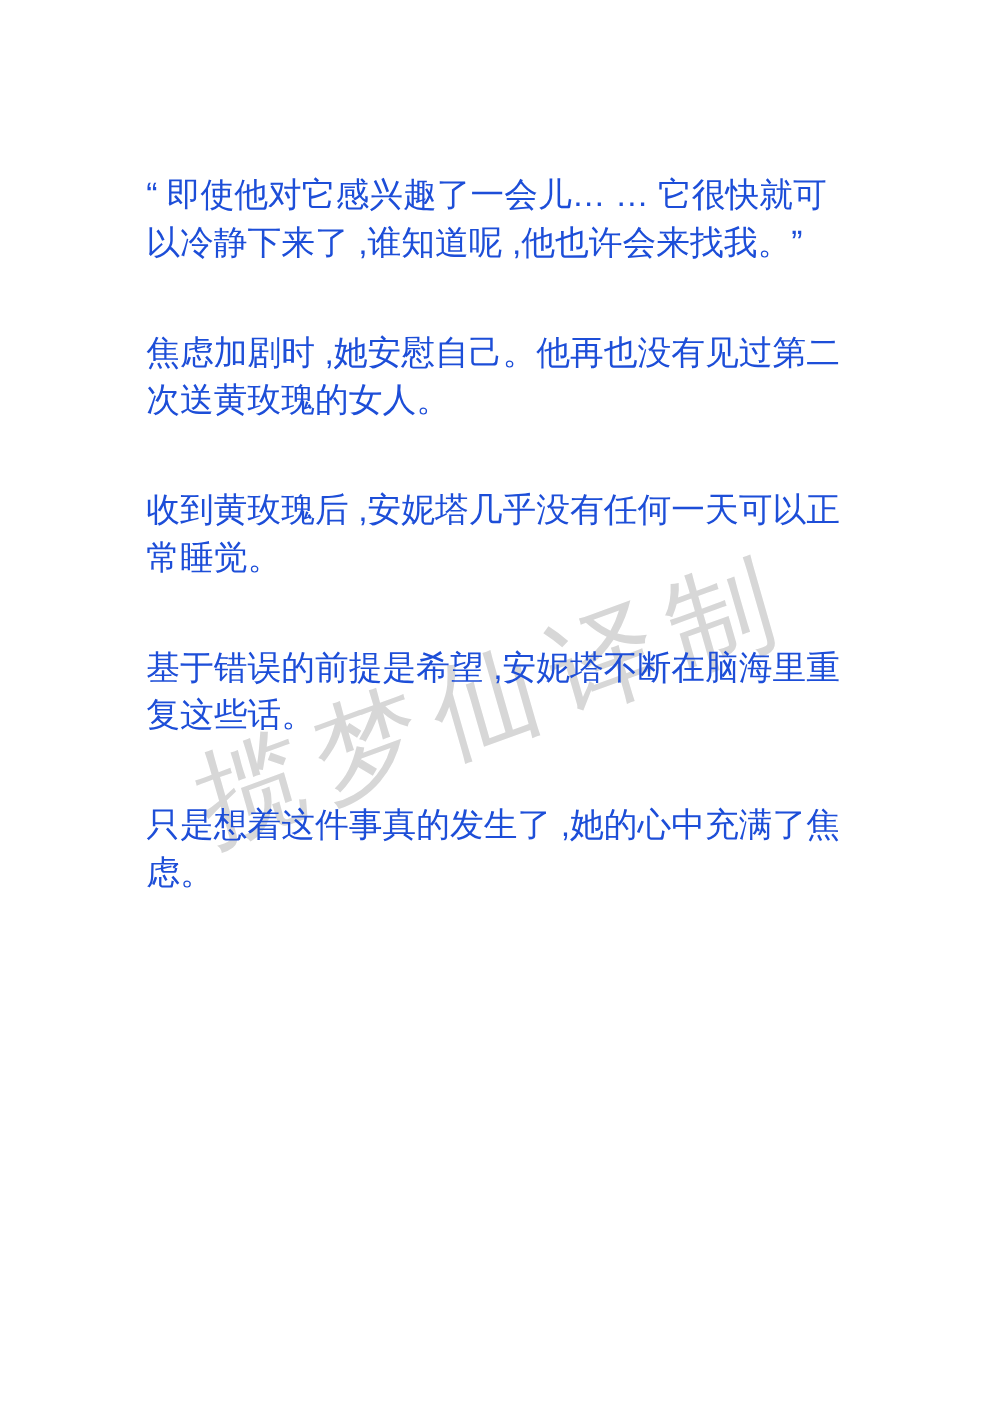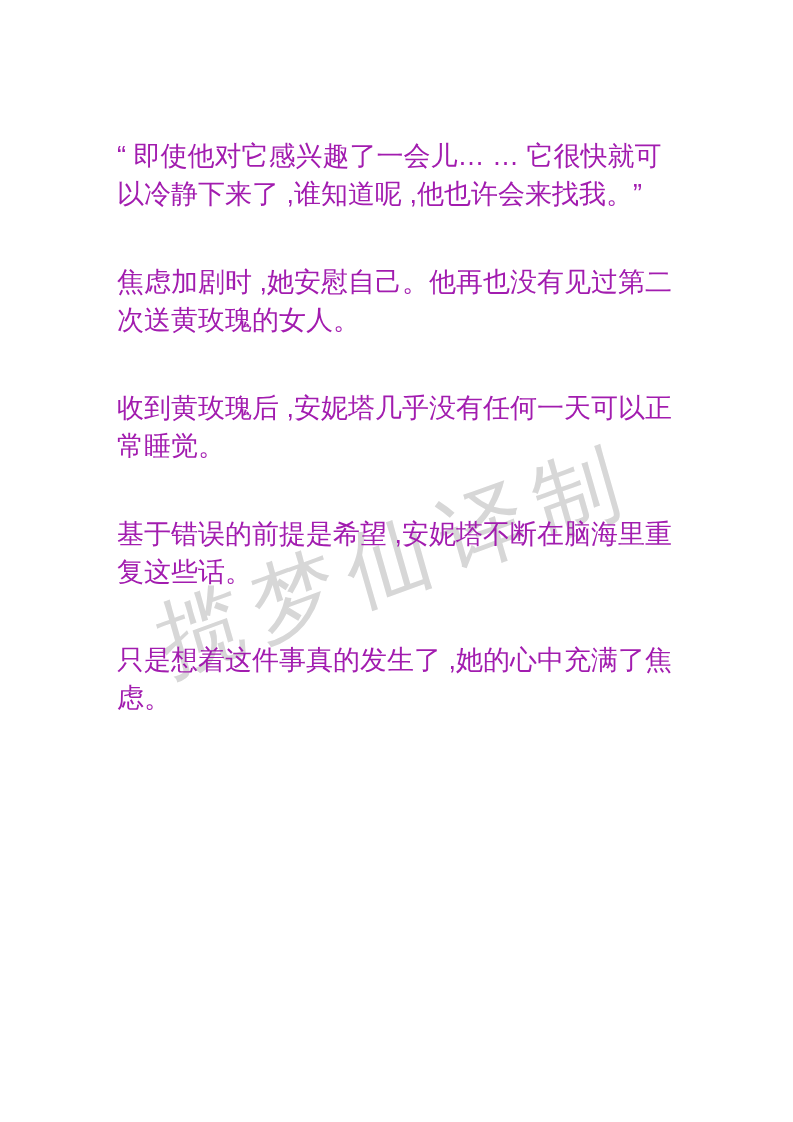--- a/index.html
+++ b/index.html
@@ -42,21 +42,21 @@
     font-weight: 400;
     user-select: none;
   }
   
   .content {
     position: relative;
     z-index: 2;
     box-sizing: content-box;
     width: 570px;
     padding: 137px 106px 0 117px;
-    color: #a21caf;
+    color: #1d4ed8;
     font-size: 27px;
     line-height: 38px;
     text-align: left;
     word-break: break-all;
   }
   .para {
     margin: 0 0 50px 0;
   }
 </style>
 </head>

